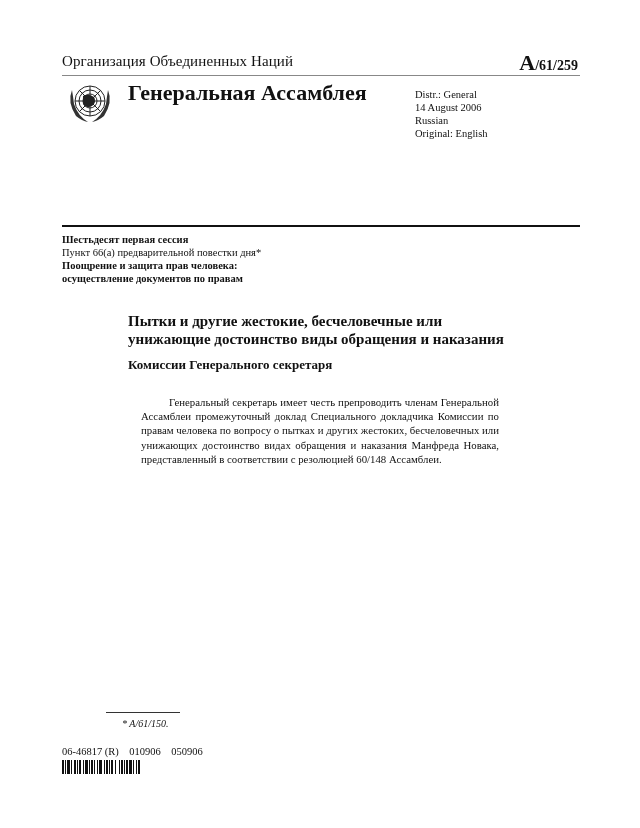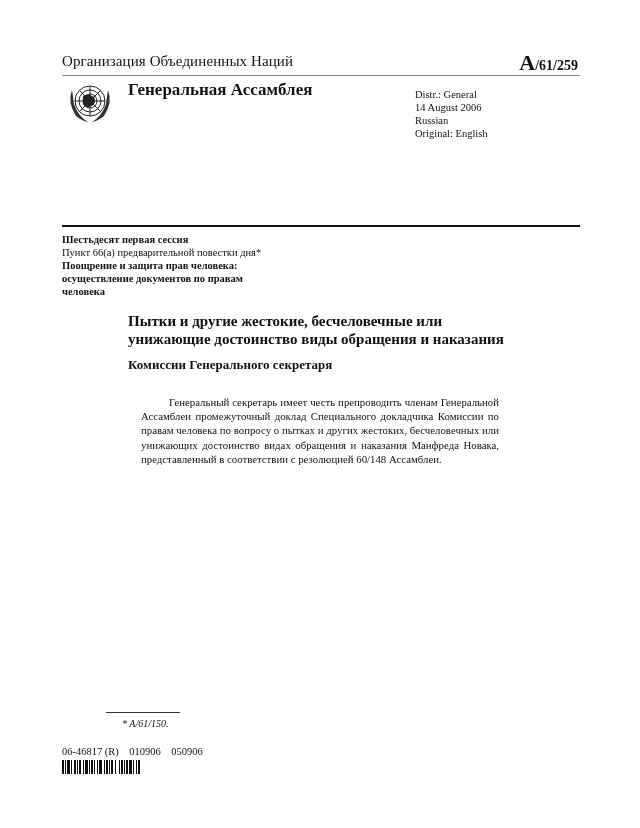--- a/index.html
+++ b/index.html
@@ -4,21 +4,21 @@
 <style>
   html, body { margin: 0; padding: 0; background: #fff; }
   body { width: 640px; height: 828px; position: relative; overflow: hidden;
          font-family: "Liberation Serif", "DejaVu Serif", serif; color: #111; }
   .abs { position: absolute; }
   .org { left: 62px; top: 53px; font-size: 15px; letter-spacing: 0.1px; }
   .sym { right: 62px; top: 50px; font-size: 14px; font-weight: bold; }
   .sym .big { font-size: 22px; }
   .rule1 { left: 62px; top: 75px; width: 518px; height: 1px; background: #888; }
   .logo { left: 64px; top: 80px; width: 52px; height: 46px; }
-  .title { left: 128px; top: 80px; font-size: 17px; font-weight: bold; }
+  .title { left: 128px; top: 80px; font-size: 22px; font-weight: bold; }
   .meta { left: 415px; top: 88px; font-size: 10.5px; line-height: 13px; }
   .rule2 { left: 62px; top: 225px; width: 518px; height: 2px; background: #111; }
   .session { left: 62px; top: 233px; font-size: 10.5px; line-height: 13px; width: 240px; }
   .session .b { font-weight: bold; }
   .doc-title { left: 128px; top: 312px; font-size: 15px; font-weight: bold; line-height: 18px; width: 420px; }
   .note-title { left: 128px; top: 357px; font-size: 13px; font-weight: bold; }
   .body-text { left: 128px; top: 382px; width: 384px; font-size: 10.8px; line-height: 14.2px; text-align: justify; }
   .body-text p { margin: 13px; text-indent: 28px; }
   .fn-rule { left: 106px; top: 712px; width: 74px; height: 1px; background: #333; }
   .fn { left: 122px; top: 718px; font-size: 10px; font-style: italic; }
@@ -62,21 +62,20 @@
   <div>Original: English</div>
 </div>
 
 <div class="abs rule2"></div>
 
 <div class="abs session">
   <div class="b">Шестьдесят первая сессия</div>
   <div>Пункт 66(a) предварительной повестки дня*</div>
   <div class="b">Поощрение и защита прав человека:</div>
   <div class="b">осуществление документов по правам</div>
-  <div class="b">человека</div>
 </div>
 
 <div class="abs doc-title">
   <div>Пытки и другие жестокие, бесчеловечные или</div>
   <div>унижающие достоинство виды обращения и наказания</div>
 </div>
 
 <div class="abs note-title">Комиссии Генерального секретаря</div>
 
 <div class="abs body-text">

